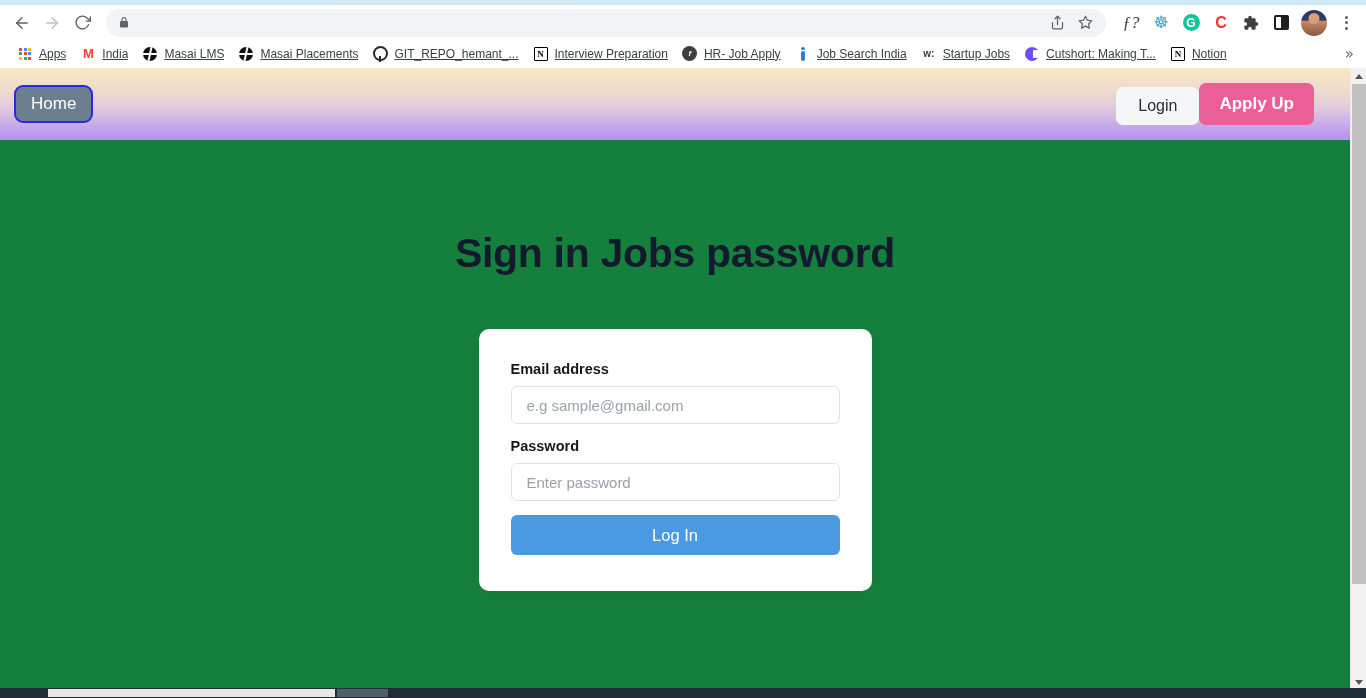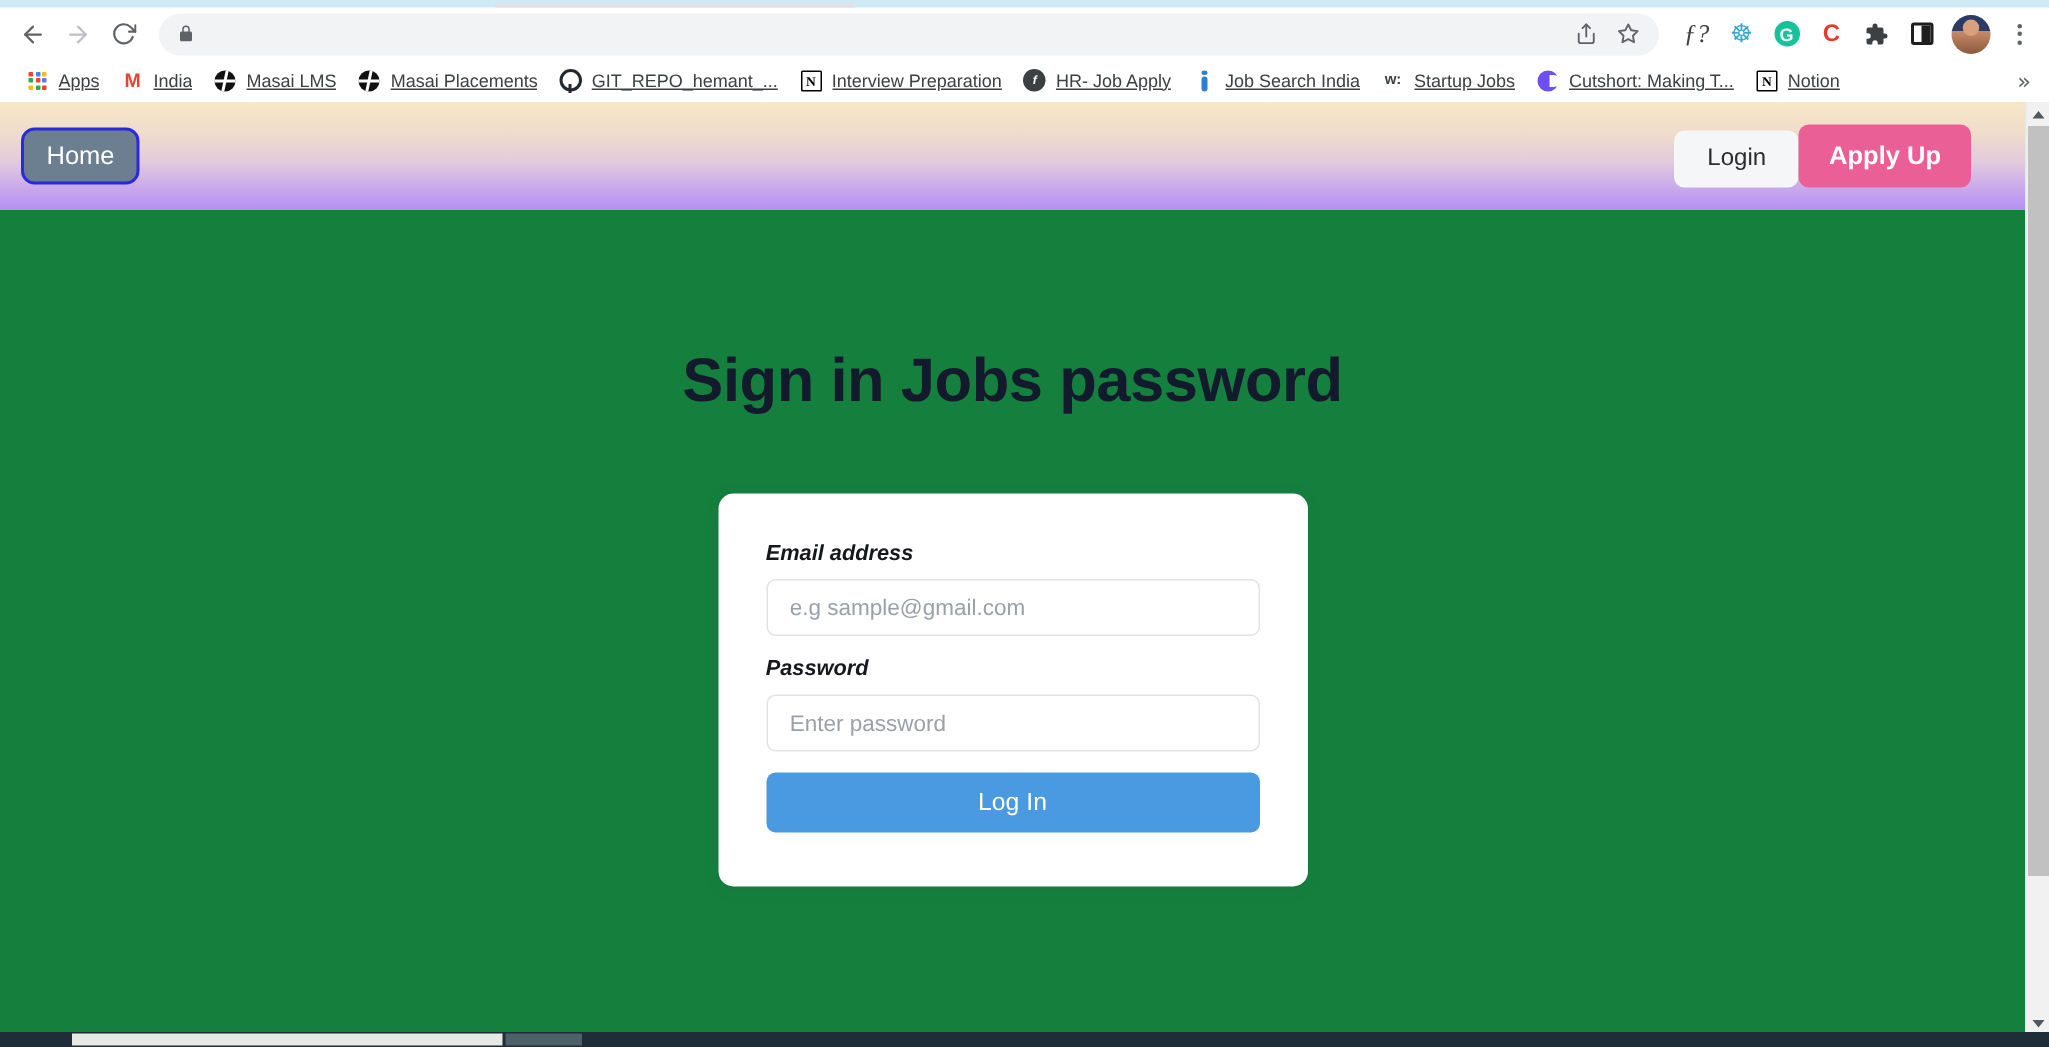--- a/index.html
+++ b/index.html
@@ -306,21 +306,20 @@
     padding: 32px 32px 36px;
     text-align: left;
   }
 
   .field-label {
     font-size: 14.5px;
     font-weight: bold;
     color: #16181c;
     margin-bottom: 9px;
     display: block;
-    font-style: italic;
   }
 
   .text-input {
     width: 100%;
     height: 38px;
     border: 1px solid #dfe3e8;
     border-radius: 6px;
     padding: 0 15px;
     font-size: 15px;
     color: #222;

